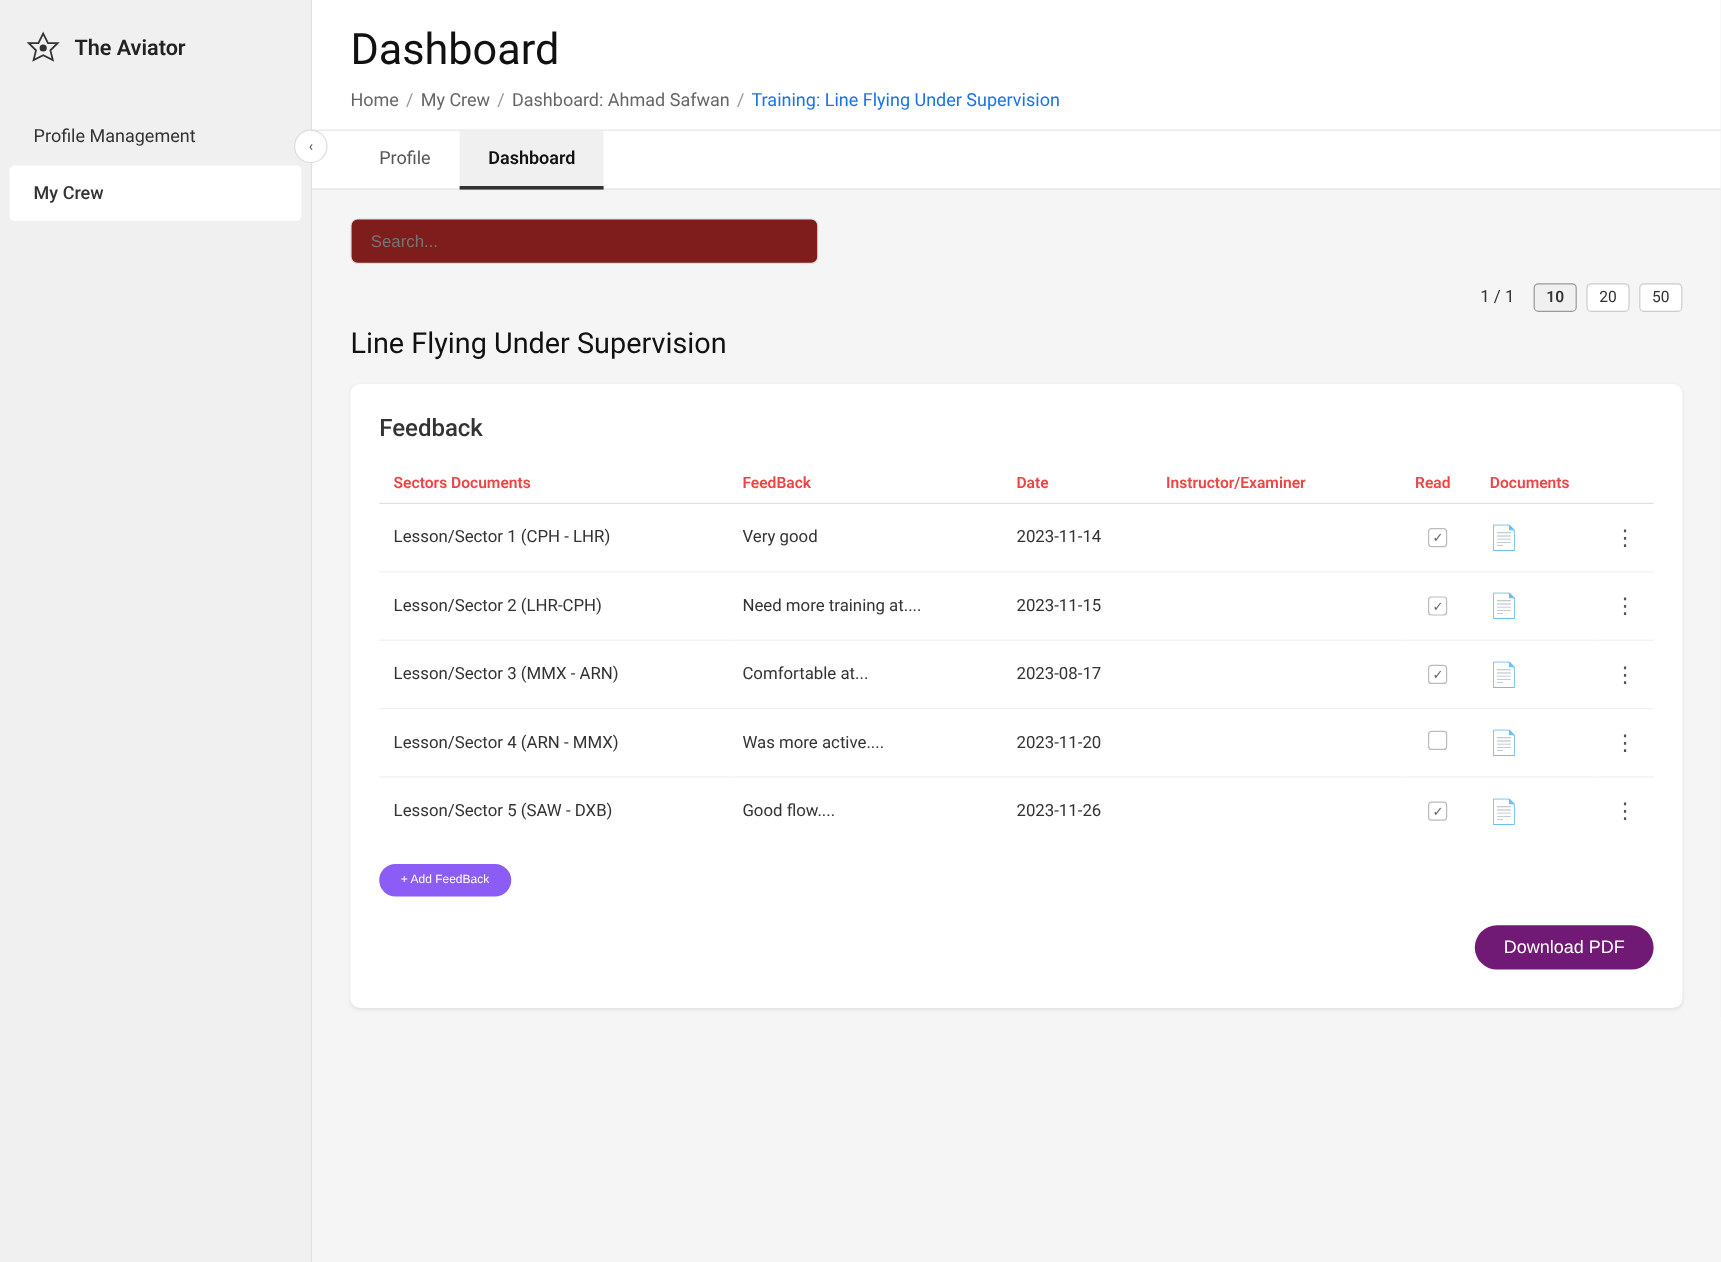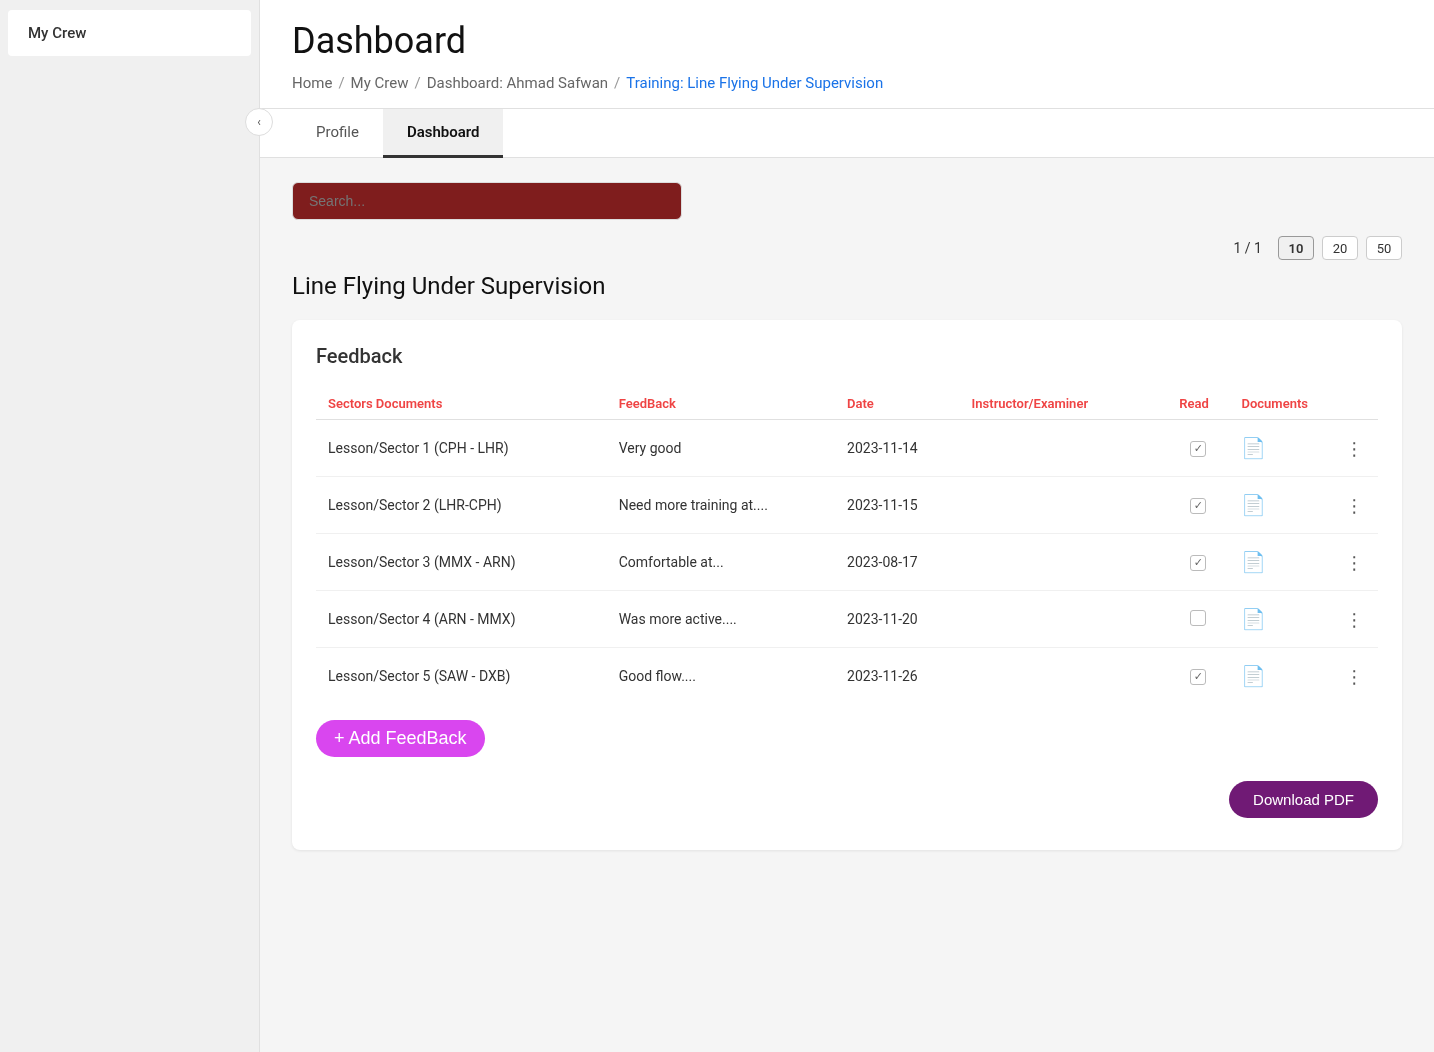--- a/index.html
+++ b/index.html
@@ -254,26 +254,26 @@
       cursor: pointer;
       letter-spacing: 1px;
     }
 
     
     #add-feedback-btn {
       margin-top: 16px;
       display: inline-flex;
       align-items: center;
       gap: 6px;
-      background: #d946ef;
+      background: #8b5cf6;
       color: #fff;
       border: none;
       border-radius: 20px;
       padding: 8px 18px;
-      font-size: 18px;
+      font-size: 10px;
       cursor: pointer;
       font-weight: 500;
     }
 
     
     #download-row {
       display: flex;
       justify-content: flex-end;
       margin-top: 24px;
     }
@@ -285,21 +285,31 @@
       padding: 10px 24px;
       font-size: 15px;
       cursor: pointer;
       font-weight: 500;
     }
   </style>
 </head>
 <body>
 
 <div id="sidebar">
+  <div id="sidebar-logo">
+    <svg id="sidebar-logo-icon" viewBox="0 0 32 32" fill="none" xmlns="http://www.w3.org/2000/svg">
+      <path d="M16 4 L20 12 L28 12 L22 18 L24 26 L16 22 L8 26 L10 18 L4 12 L12 12 Z" stroke="#333" stroke-width="1.5" fill="none"></path>
+      <circle cx="16" cy="16" r="3" fill="#333"></circle>
+    </svg>
+    <span id="sidebar-logo-text">The Aviator</span>
+  </div>
   <div class="sidebar-nav">
+    <div class="sidebar-item">
+      <span>Profile Management</span>
+    </div>
     <div class="sidebar-item active">
       <span>My Crew</span>
     </div>
   </div>
   <div id="collapse-btn">‹</div>
 </div>
 
 <div id="main">
   <div id="page-header">
     <h1 id="page-title">Dashboard</h1>

